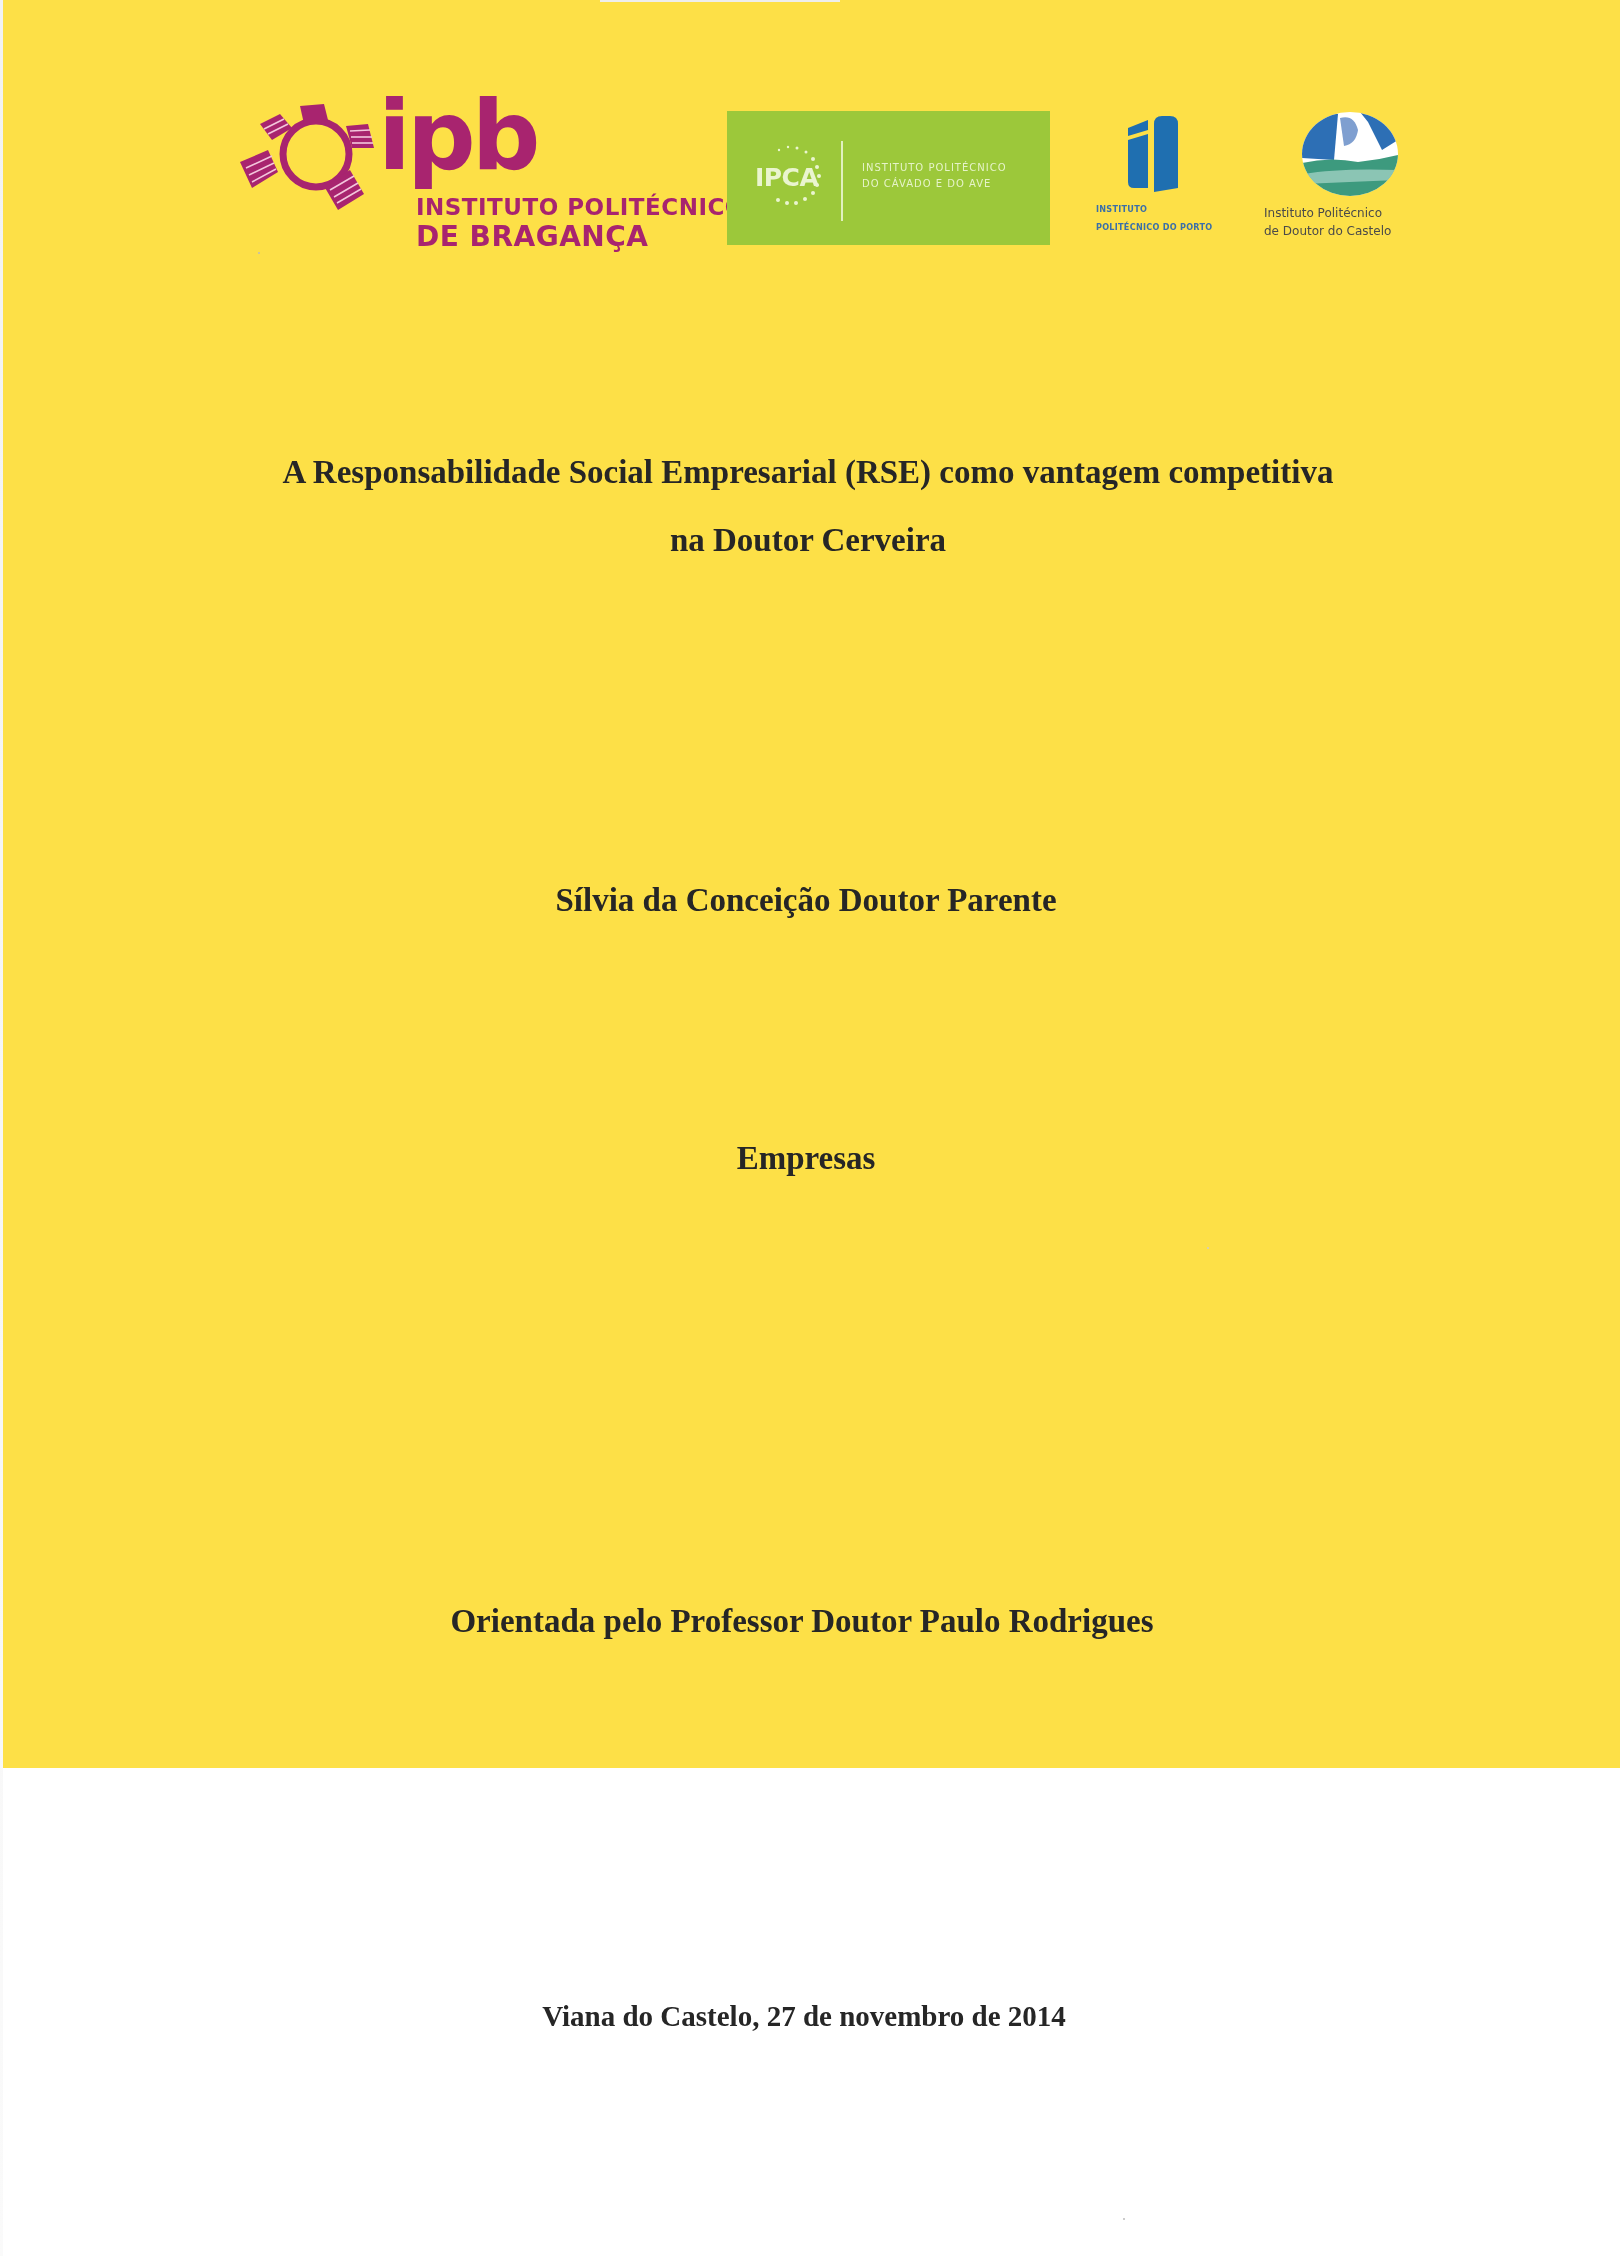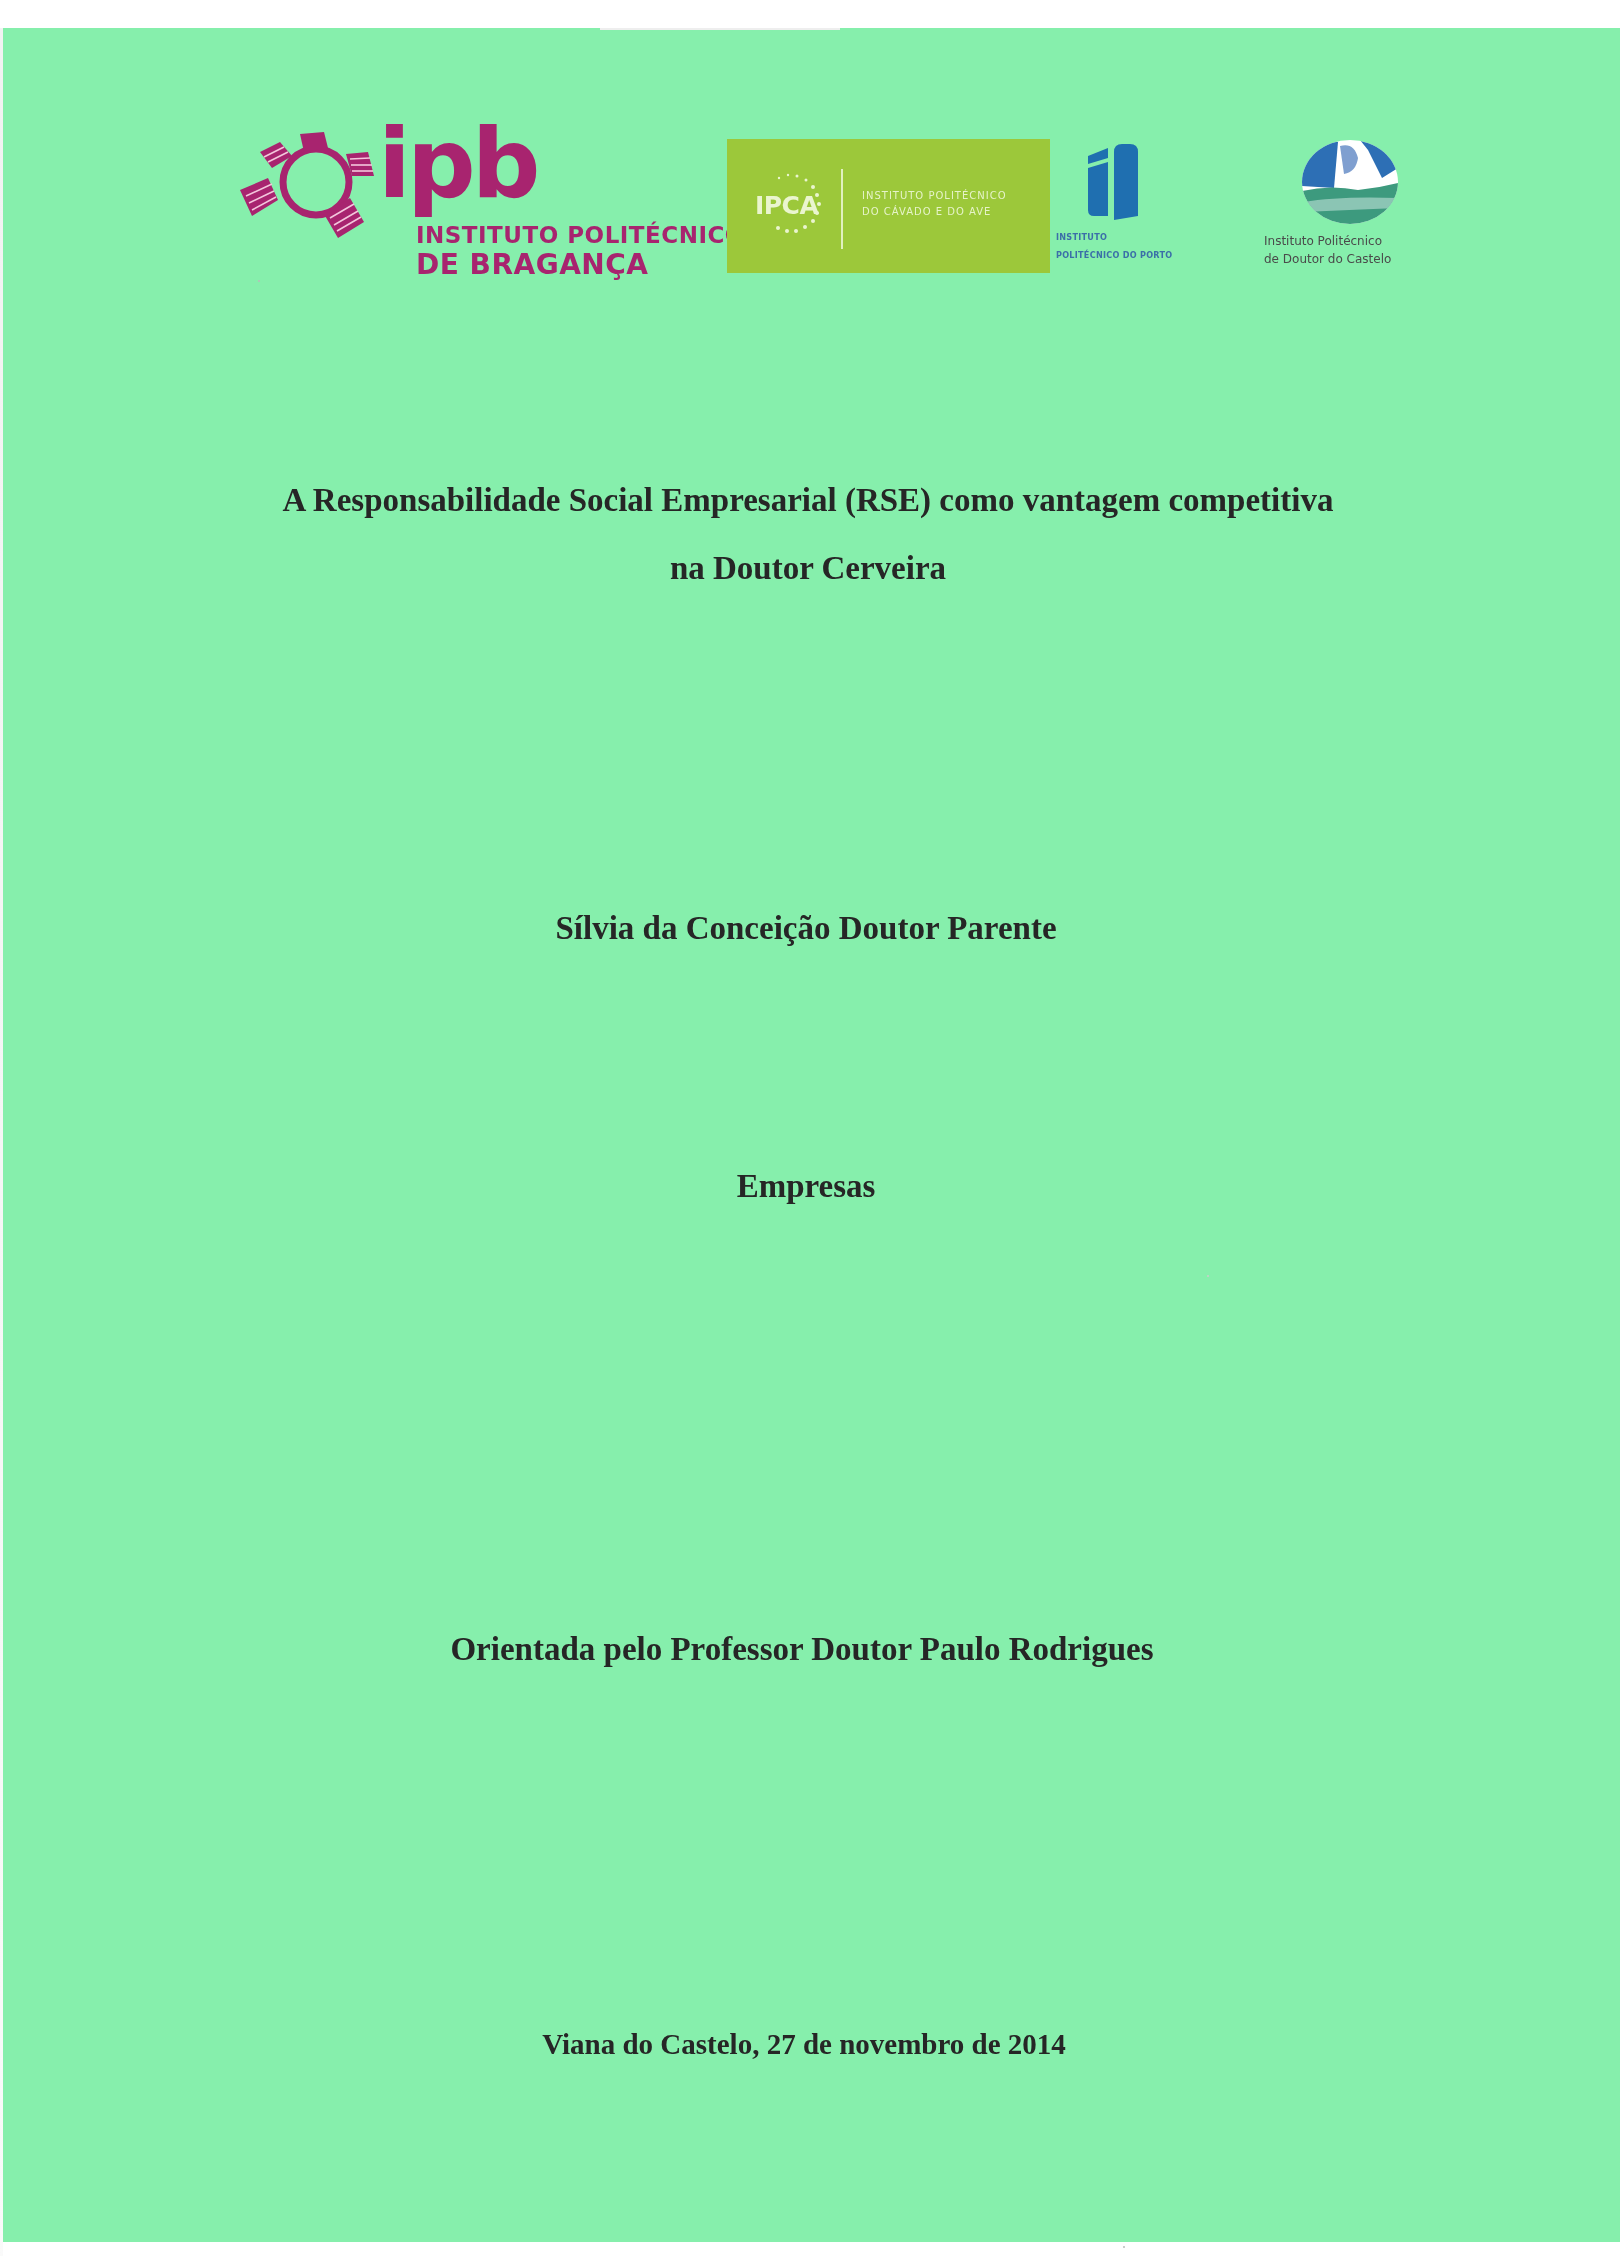--- a/index.html
+++ b/index.html
@@ -4,21 +4,21 @@
 <style>
   html, body { margin: 0; padding: 0; }
   body {
     width: 1620px; height: 2256px;
     background: #ffffff;
     position: relative;
     overflow: hidden;
     font-family: "Liberation Serif", serif;
     color: #222222;
   }
-  .page { position: absolute; left: 0; top: 0; width: 1620px; height: 2214px; background: #86efac; margin-top: 28px; }
+  .page { position: absolute; left: 0; top: 0; width: 1620px; height: 1768px; background: #fde047; }
   .scan-edge { position: absolute; left: 0; top: 0; width: 3px; height: 2256px; background: linear-gradient(#f2f2f2, #fafafa); }
   .top-edge { position: absolute; left: 600px; top: 0; width: 240px; height: 2px; background: #eeeeee; }
 
   
   .logo-ipb { position: absolute; left: 238px; top: 102px; width: 460px; height: 150px; }
   .ipb-text-line1, .ipb-text-line2 {
     position: absolute; font-family: "DejaVu Sans", sans-serif; font-weight: bold;
     color: #a8246f; letter-spacing: 0.5px; white-space: nowrap;
   }
   .ipb-text-line1 { left: 178px; top: 92px; font-size: 23px; }
@@ -40,21 +40,21 @@
     font-size: 25px; font-weight: bold; color: #eaf5cf; letter-spacing: -0.5px;
   }
   .ipca-divider { position: absolute; left: 114px; top: 30px; width: 2px; height: 80px; background: #e1f0c0; }
   .ipca-line1, .ipca-line2 {
     position: absolute; left: 135px; font-family: "DejaVu Sans", sans-serif;
     font-size: 10px; color: #e6f3c9; letter-spacing: 1px; white-space: nowrap;
   }
   .ipca-line1 { top: 51px; }
   .ipca-line2 { top: 67px; }
 
-  .logo-ipp { position: absolute; left: 1052px; top: 112px; width: 130px; height: 135px; }
+  .logo-ipp { position: absolute; left: 1092px; top: 112px; width: 130px; height: 135px; }
   .ipp-line1, .ipp-line2 {
     position: absolute; left: 4px; font-family: "DejaVu Sans", sans-serif; font-size: 9px;
     color: #3b6fa8; font-weight: bold; letter-spacing: 0.3px; white-space: nowrap; transform: scaleX(0.9); transform-origin: left;
   }
   .ipp-line1 { top: 92px; }
   .ipp-line2 { top: 110px; }
 
   .logo-ipvc { position: absolute; left: 1262px; top: 110px; width: 170px; height: 140px; }
   .ipvc-line1, .ipvc-line2 {
     position: absolute; left: 2px; font-family: "DejaVu Sans", sans-serif; font-size: 12px;

